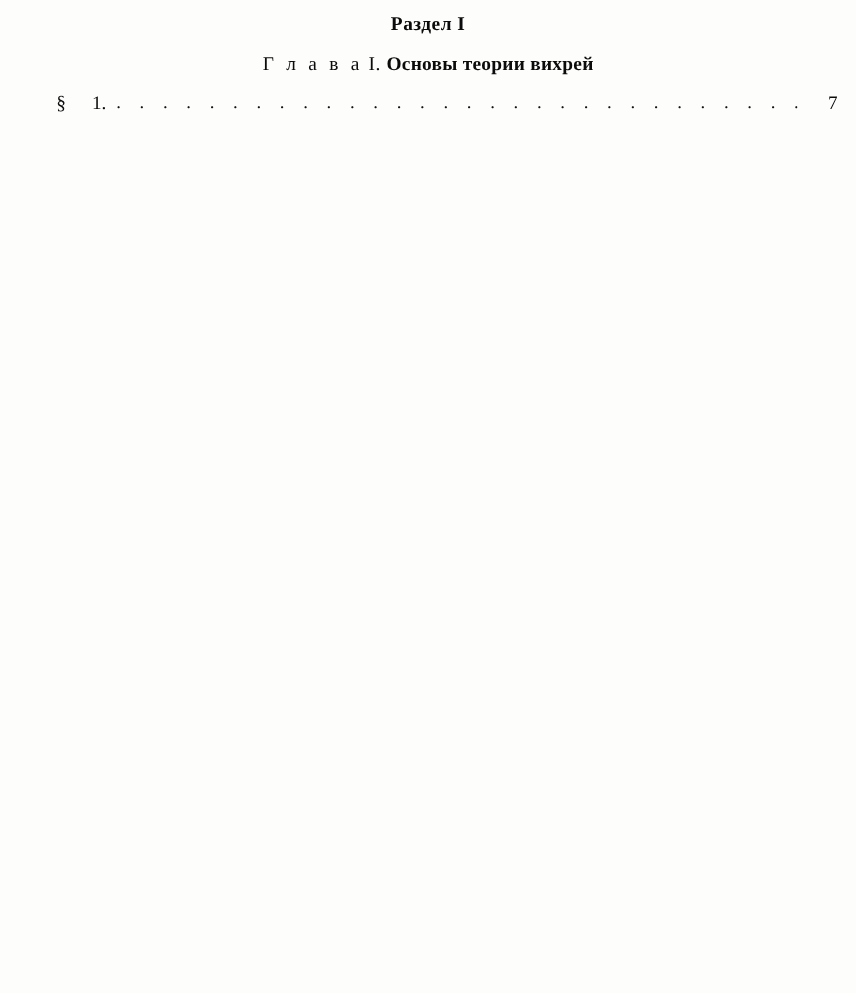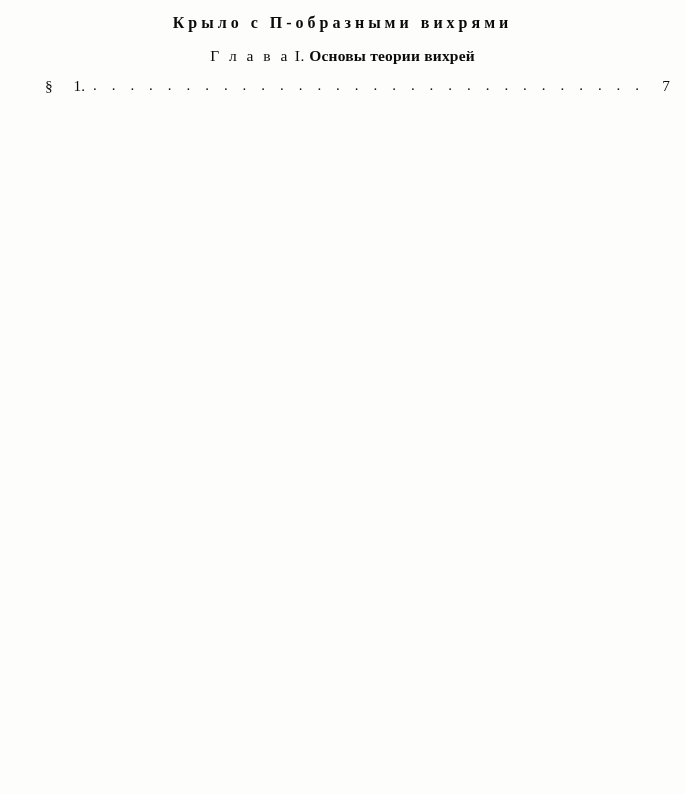--- a/index.html
+++ b/index.html
@@ -119,22 +119,22 @@
     width: 26px;
     text-align: right;
     font-size: 15.3px;
   }
 </style>
 </head>
 <body>
 
 <div class="page">
 
+  <div class="section-title">Раздел I</div>
 
-  <div class="part-title">Крыло с П-образными вихрями</div>
 
   <div id="chapters-root">
       <div class="chapter-head"><span class="ch-word">Г л а в а</span><span class="ch-num"> I. </span><span class="ch-name">Основы теории вихрей</span></div>
       <ul class="entries gap-top">
         <li class="entry">
           <span class="sect">§</span>
           <span class="num">1.</span>
           <div class="row">
             <span class="leader">. . . . . . . . . . . . . . . . . . . . . . . . . . . . . . . . . . . . . . . . . . . . . . . . . . . .</span>
             <span class="page">7</span>

